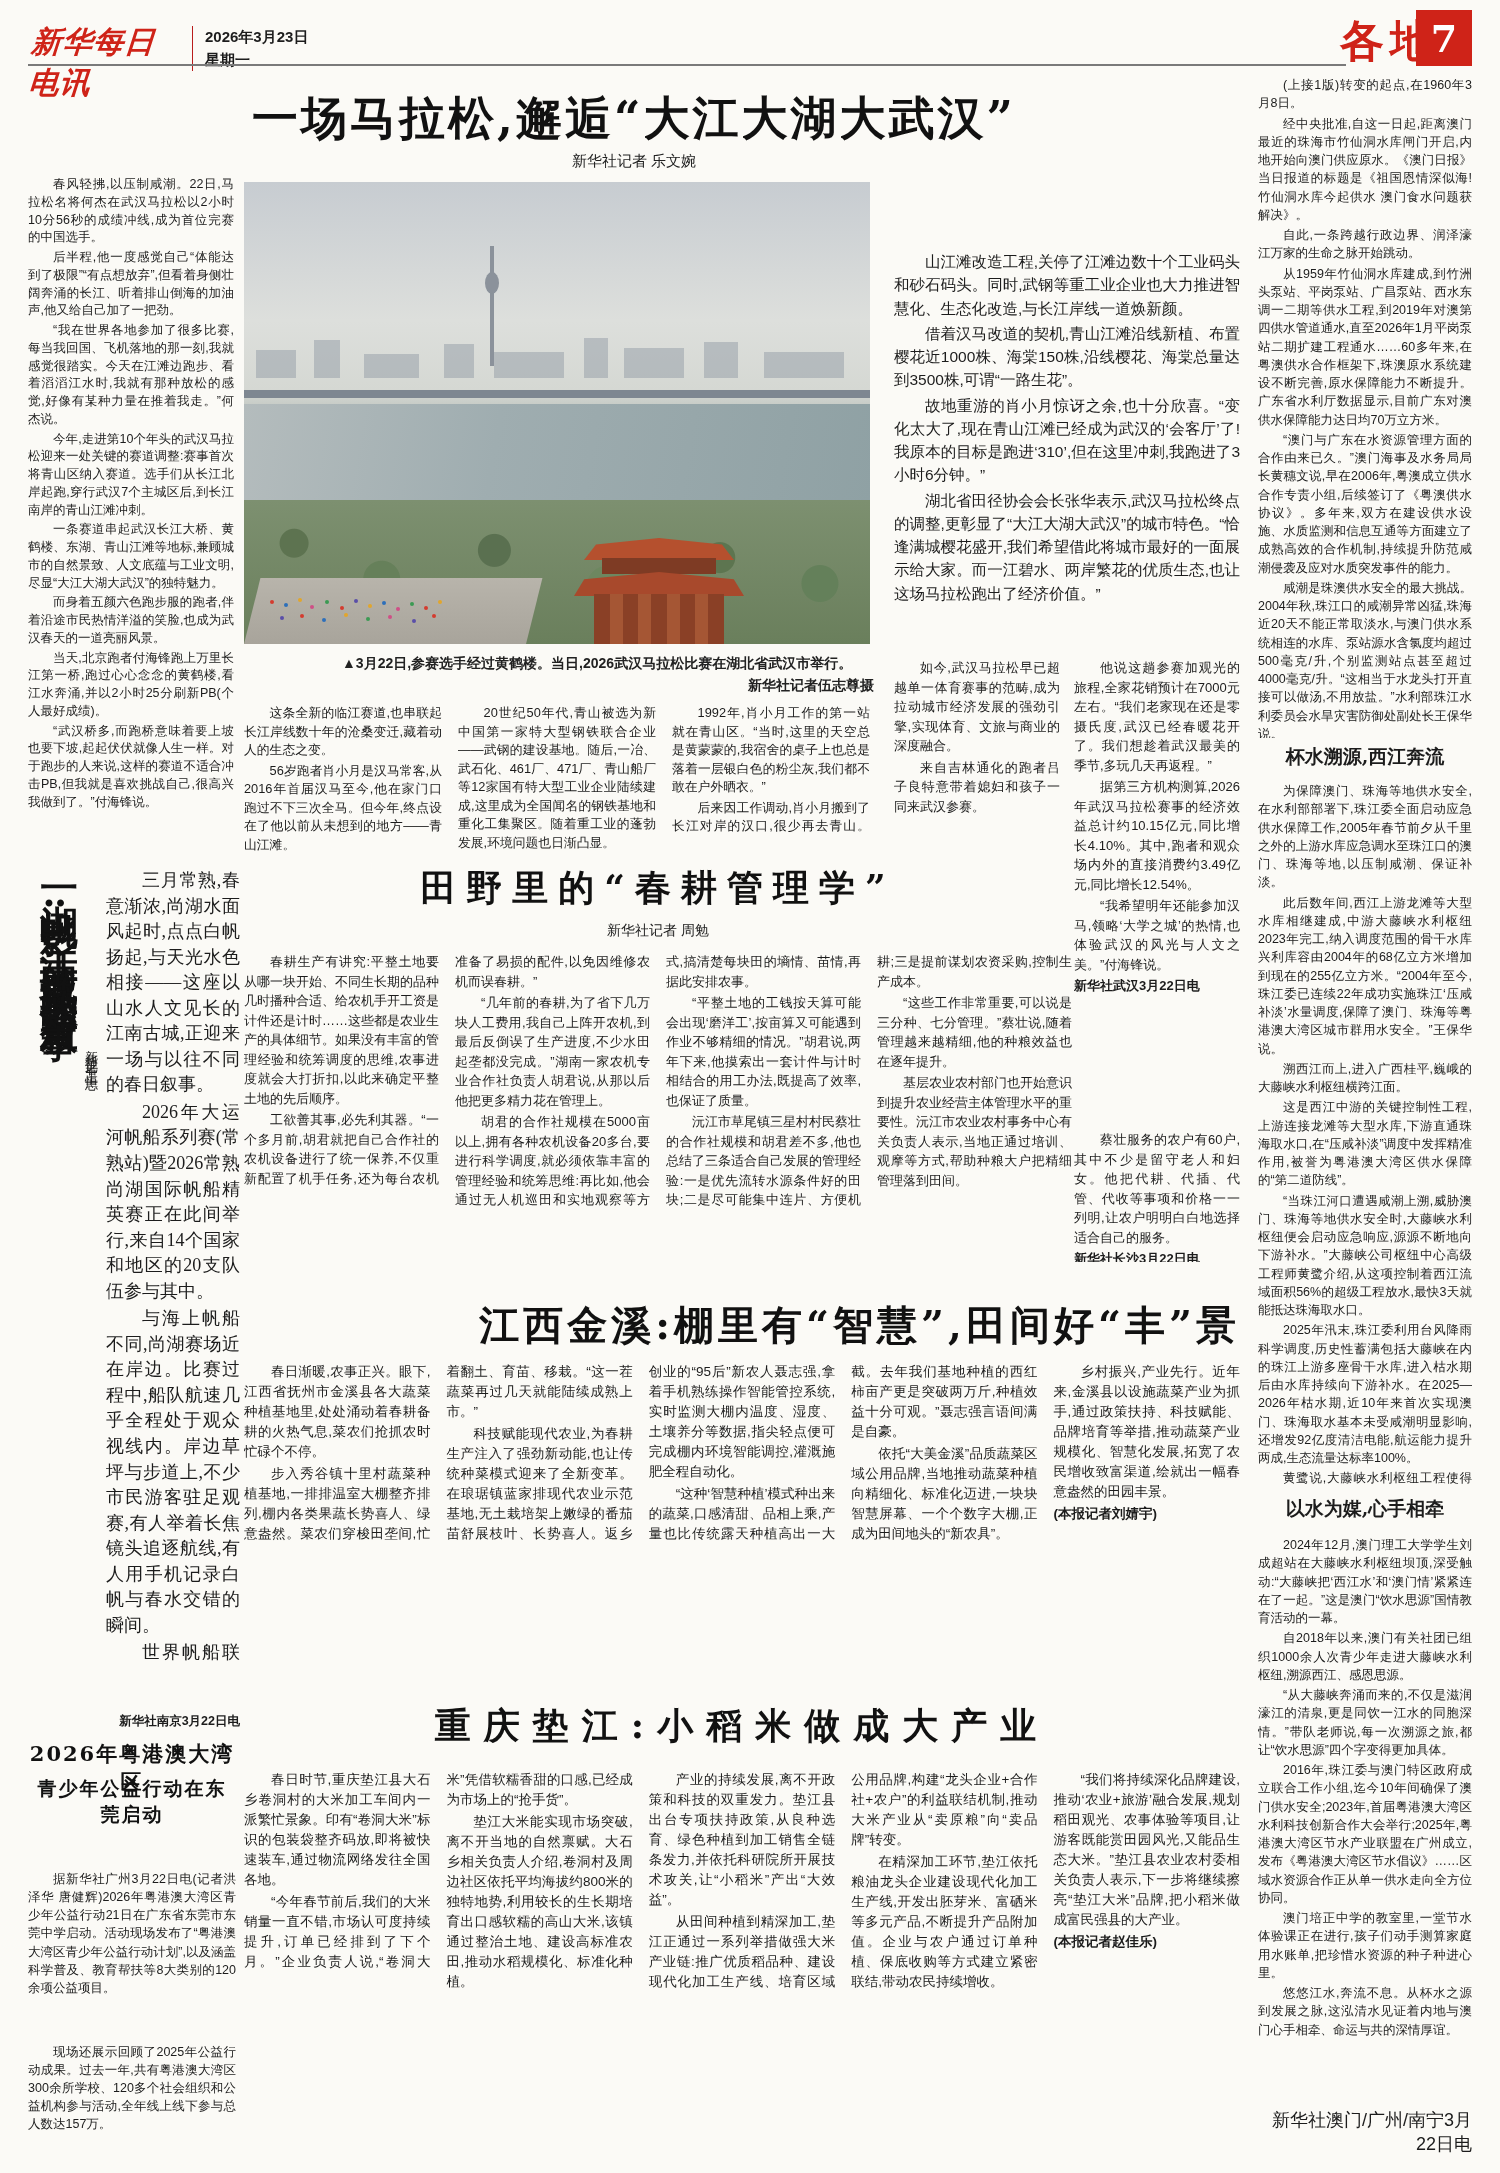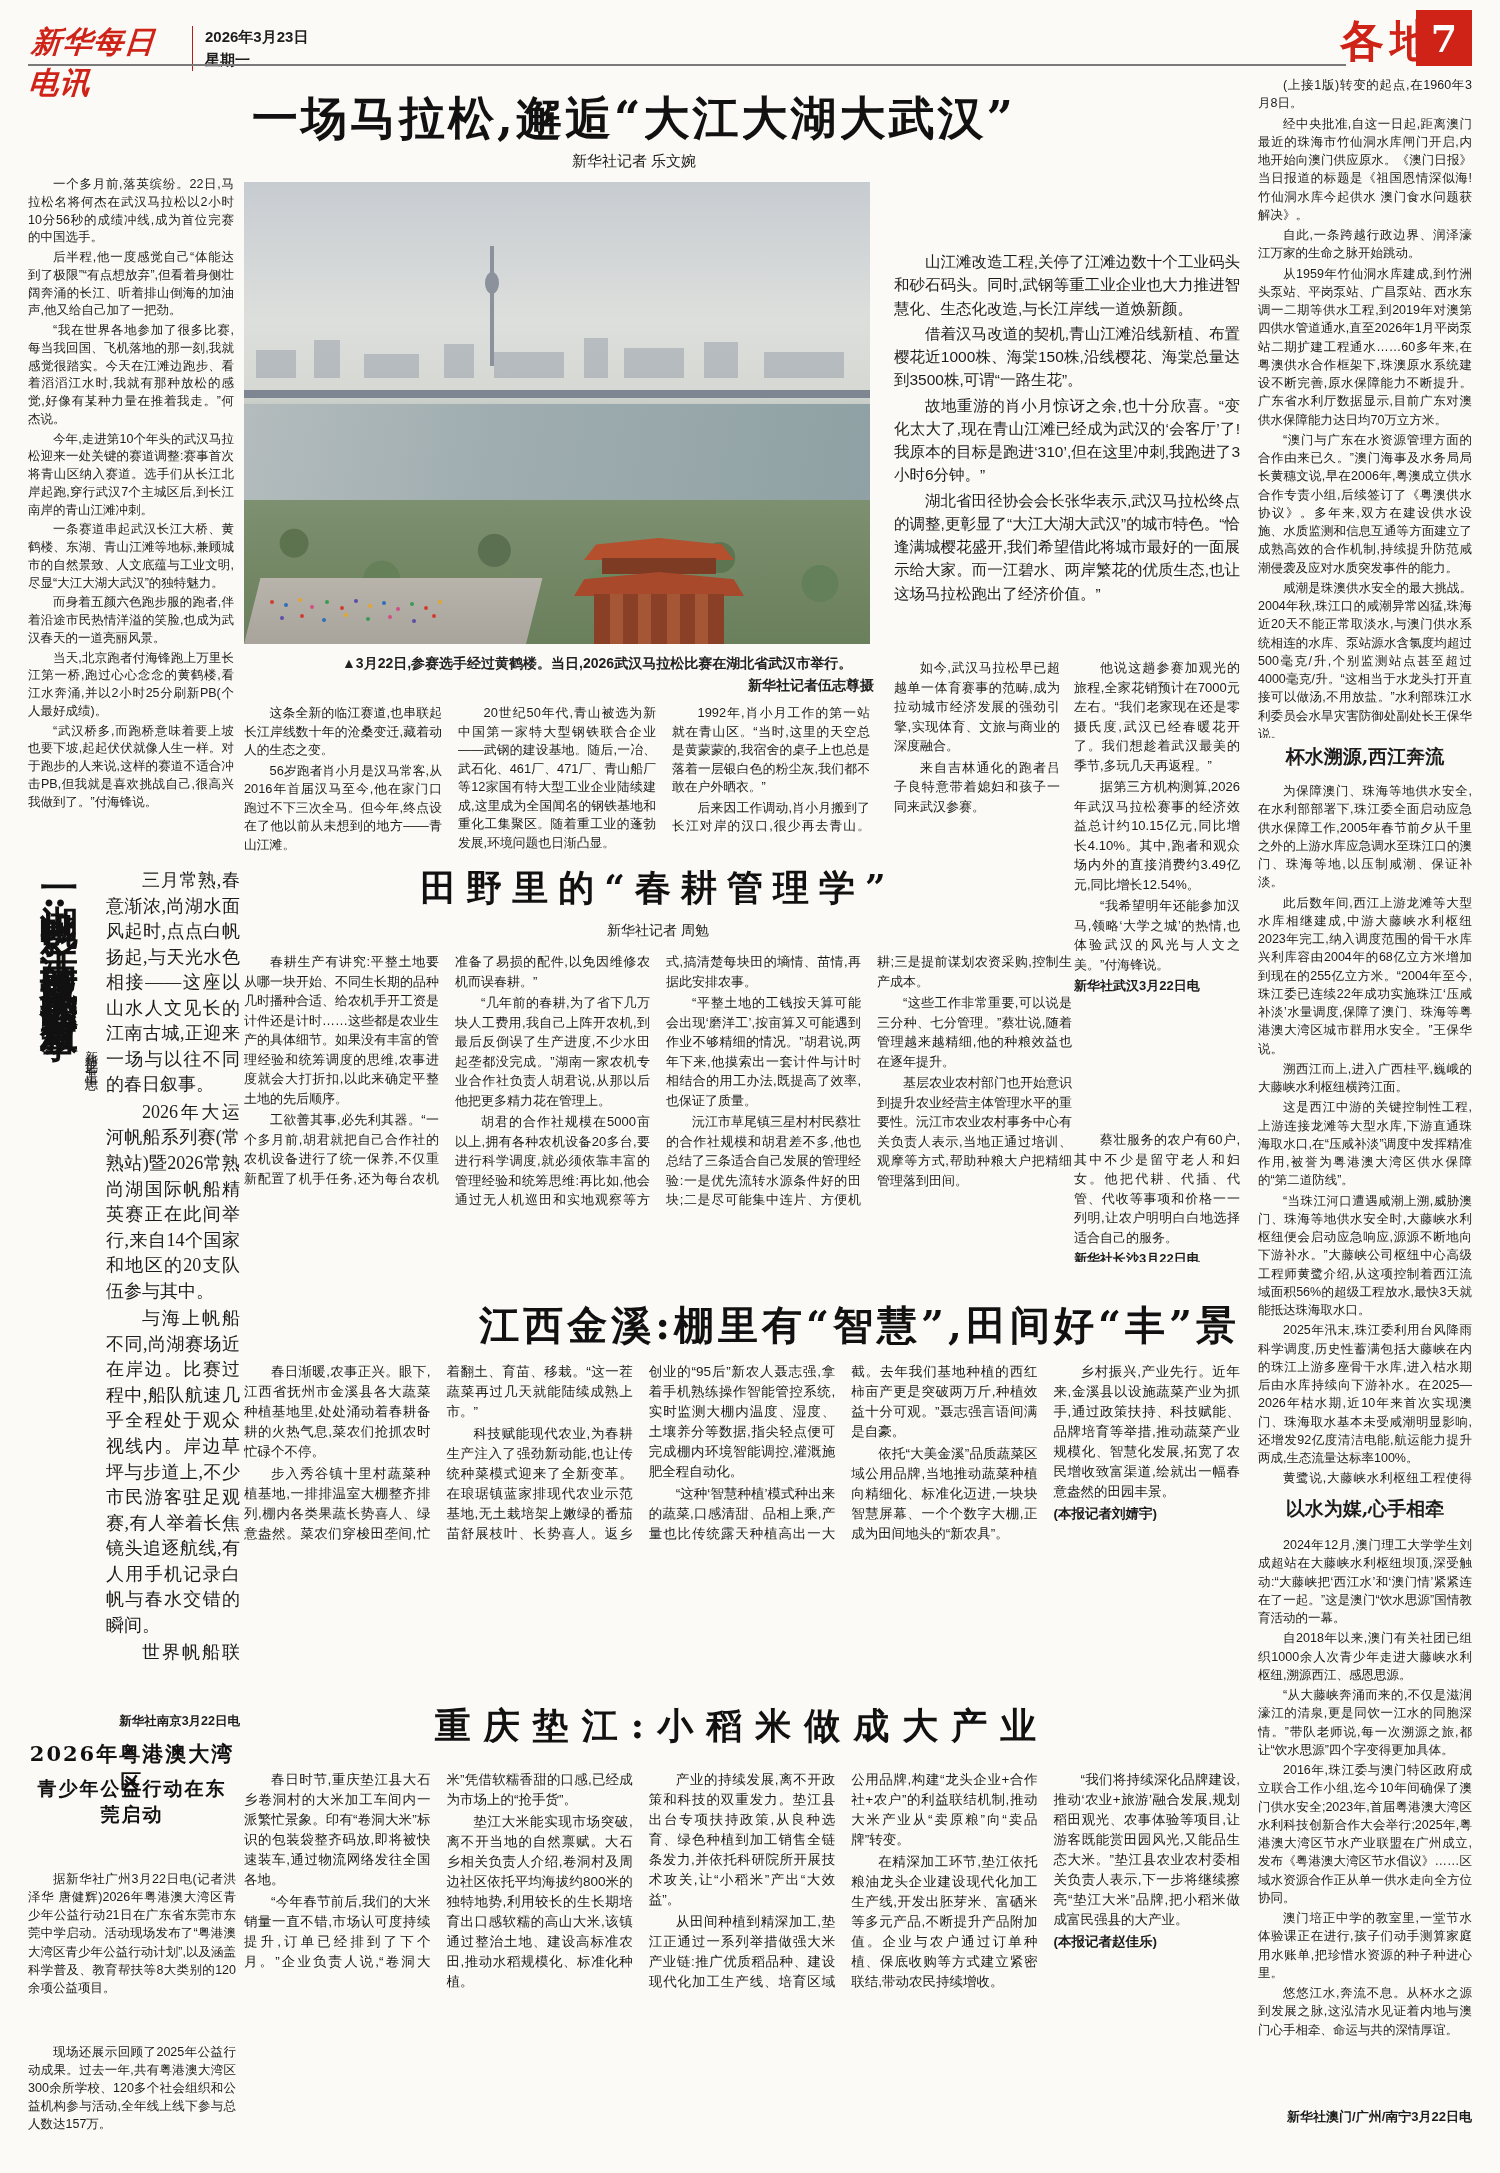--- a/index.html
+++ b/index.html
@@ -117,42 +117,42 @@
   .g-body { position:absolute; left:28px; top:1824px; width:208px; height:328px; }
   .g-body p { font-size:12.5px; line-height:1.45;margin-top:46px; }
   
   .w-part { position:absolute; left:1258px; width:214px; }
   .w-part p { font-size:12.5px; line-height:1.46; }
   .w-p1 { top:76px; height:662px; }
   .w-sub1 { position:absolute; left:1258px; top:744px; width:214px; font-size:19px; }
   .w-p2 { top:782px; height:704px; }
   .w-sub2 { position:absolute; left:1258px; top:1496px; width:214px; font-size:19px; }
   .w-p3 { top:1536px; height:566px; }
-  .w-tail { position:absolute; left:1258px; top:2108px; width:214px; font-size:13px; font-weight:bold; text-align:right; }
+  .w-tail { position:absolute; left:1258px; top:2108px; width:214px; font-size:18px; font-weight:normal; text-align:right; }
 </style>
 </head>
 <body>
 
 <div class="page">
 
   <div class="logo">新华每日电讯</div>
   <div class="dateblock">
     <div>2026年3月23日</div>
     <div>星期一</div>
   </div>
   <div class="headrule"></div>
   <div class="section-name">各地</div>
   <div class="pagenum-box">
     <span>7</span>
   </div>
 
   <div class="headline m-headline">一场马拉松,邂逅“大江大湖大武汉”</div>
   <div class="byline m-byline">新华社记者 乐文婉</div>
   <div class="m-col1 col-body para-box">
-      <p>一个多月前,落英缤纷。22日,马拉松名将何杰在武汉马拉松以2小时10分56秒的成绩冲线,成为首位完赛的中国选手。</p>
+      <p>春风轻拂,以压制咸潮。22日,马拉松名将何杰在武汉马拉松以2小时10分56秒的成绩冲线,成为首位完赛的中国选手。</p>
       <p>后半程,他一度感觉自己“体能达到了极限”“有点想放弃”,但看着身侧壮阔奔涌的长江、听着排山倒海的加油声,他又给自己加了一把劲。</p>
       <p>“我在世界各地参加了很多比赛,每当我回国、飞机落地的那一刻,我就感觉很踏实。今天在江滩边跑步、看着滔滔江水时,我就有那种放松的感觉,好像有某种力量在推着我走。”何杰说。</p>
       <p>今年,走进第10个年头的武汉马拉松迎来一处关键的赛道调整:赛事首次将青山区纳入赛道。选手们从长江北岸起跑,穿行武汉7个主城区后,到长江南岸的青山江滩冲刺。</p>
       <p>一条赛道串起武汉长江大桥、黄鹤楼、东湖、青山江滩等地标,兼顾城市的自然景致、人文底蕴与工业文明,尽显“大江大湖大武汉”的独特魅力。</p>
       <p>而身着五颜六色跑步服的跑者,伴着沿途市民热情洋溢的笑脸,也成为武汉春天的一道亮丽风景。</p>
       <p>当天,北京跑者付海锋跑上万里长江第一桥,跑过心心念念的黄鹤楼,看江水奔涌,并以2小时25分刷新PB(个人最好成绩)。</p>
       <p>“武汉桥多,而跑桥意味着要上坡也要下坡,起起伏伏就像人生一样。对于跑步的人来说,这样的赛道不适合冲击PB,但我就是喜欢挑战自己,很高兴我做到了。”付海锋说。</p>
     </div>
 
   <div class="photo">

